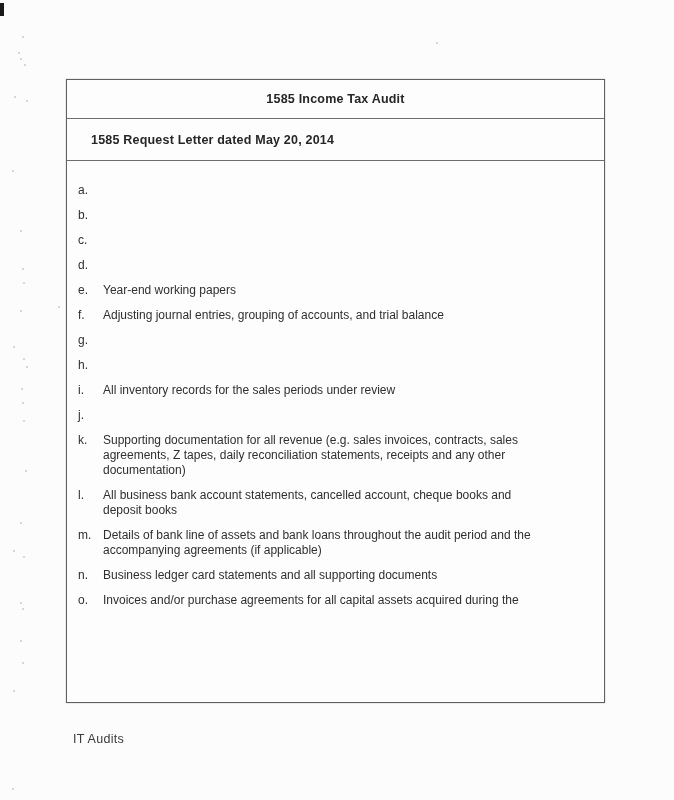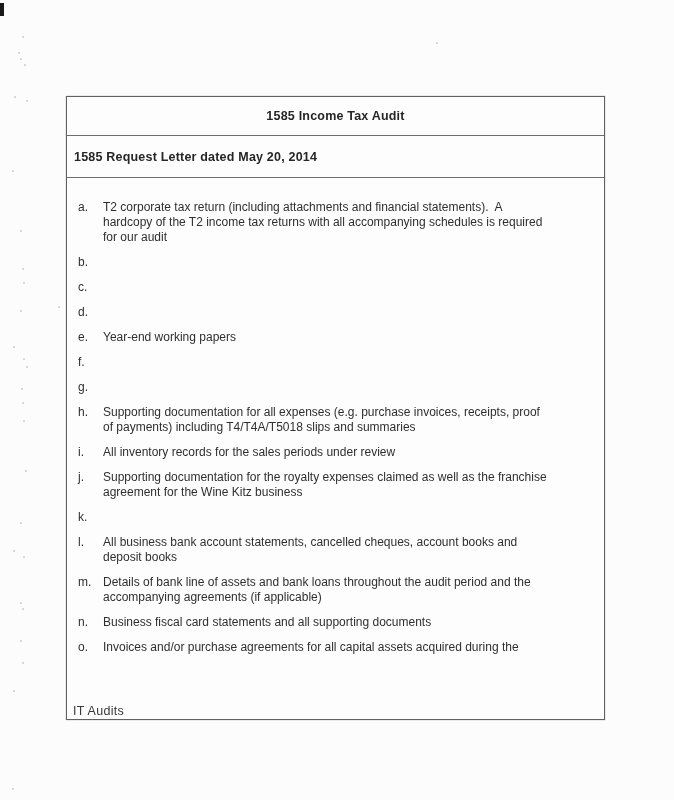--- a/index.html
+++ b/index.html
@@ -15,38 +15,38 @@
   .corner-mark{
     position:absolute;left:0;top:3px;width:4px;height:13px;
     background:#1a1a1a;
   }
   .speckles i{
     position:absolute;width:2px;height:2px;background:#b5b5b5;opacity:.7;
     border-radius:1px;display:block;
   }
   
   .doc-table{
-    position:absolute;left:66px;top:96px;width:539px;height:624px;
+    position:absolute;left:66px;top:79px;width:539px;height:624px;
     border:1px solid #606060;
     background:#fdfdfd;
     box-sizing:border-box;
     box-shadow:0 0 1px #9a9a9a;
   }
   .row-title{
     height:38px;
     border-bottom:1px solid #6e6e6e;
     display:flex;align-items:center;justify-content:center;
     font-weight:bold;font-size:12.5px;color:#262626;
     letter-spacing:.2px;
   }
   .row-subtitle{
     height:41px;
     border-bottom:1px solid #6e6e6e;
     display:flex;align-items:center;
-    padding-left:7px;
+    padding-left:24px;
     font-weight:bold;font-size:12.5px;color:#262626;
     letter-spacing:.2px;
   }
   .row-body{
     height:541px;
     box-sizing:border-box;
     padding:22px 6px 0 11px;
     overflow:hidden;
   }
   .item{
@@ -56,21 +56,21 @@
   }
   .item .letter{
     flex:0 0 25px;
     color:#2f2f2f;
   }
   .item .text{
     white-space:pre;
     color:#2f2f2f;
   }
   .footer{
-    position:absolute;left:73px;top:704px;
+    position:absolute;left:73px;top:732px;
     font-size:12.5px;color:#3a3a3a;
     letter-spacing:.3px;
   }
 </style>
 </head>
 <body>
 
 <div class="page">
 
   <div class="corner-mark"></div>
@@ -110,23 +110,20 @@
   <div class="doc-table">
     <div class="row-title">
       <span>1585 Income Tax Audit</span>
     </div>
     <div class="row-subtitle">
       <span>1585 Request Letter dated May 20, 2014</span>
     </div>
     <div class="row-body" id="items">
   <div class="item">
     <span class="letter">a.</span>
-    <span class="text">T2 corporate tax return (including attachments and financial statements).  A
-hardcopy of the T2 income tax returns with all accompanying schedules is required
-for our audit</span>
   </div>
 
   <div class="item">
     <span class="letter">b.</span>
   </div>
 
   <div class="item">
     <span class="letter">c.</span>
   </div>
 
@@ -134,62 +131,62 @@
     <span class="letter">d.</span>
   </div>
 
   <div class="item">
     <span class="letter">e.</span>
     <span class="text">Year-end working papers</span>
   </div>
 
   <div class="item">
     <span class="letter">f.</span>
+    <span class="text">Adjusting journal entries, grouping of accounts, and trial balance</span>
   </div>
 
   <div class="item">
     <span class="letter">g.</span>
   </div>
 
   <div class="item">
     <span class="letter">h.</span>
-    <span class="text">Supporting documentation for all expenses (e.g. purchase invoices, receipts, proof
-of payments) including T4/T4A/T5018 slips and summaries</span>
   </div>
 
   <div class="item">
     <span class="letter">i.</span>
     <span class="text">All inventory records for the sales periods under review</span>
   </div>
 
   <div class="item">
     <span class="letter">j.</span>
-    <span class="text">Supporting documentation for the royalty expenses claimed as well as the franchise
-agreement for the Wine Kitz business</span>
   </div>
 
   <div class="item">
     <span class="letter">k.</span>
+    <span class="text">Supporting documentation for all revenue (e.g. sales invoices, contracts, sales
+agreements, Z tapes, daily reconciliation statements, receipts and any other
+documentation)</span>
   </div>
 
   <div class="item">
     <span class="letter">l.</span>
-    <span class="text">All business bank account statements, cancelled cheques, account books and
+    <span class="text">All business bank account statements, cancelled account, cheque books and
 deposit books</span>
   </div>
 
   <div class="item">
     <span class="letter">m.</span>
     <span class="text">Details of bank line of assets and bank loans throughout the audit period and the
 accompanying agreements (if applicable)</span>
   </div>
 
   <div class="item">
     <span class="letter">n.</span>
-    <span class="text">Business fiscal card statements and all supporting documents</span>
+    <span class="text">Business ledger card statements and all supporting documents</span>
   </div>
 
   <div class="item">
     <span class="letter">o.</span>
     <span class="text">Invoices and/or purchase agreements for all capital assets acquired during the</span>
   </div>
 </div>
   </div>
 
   <div class="footer">IT Audits</div>

